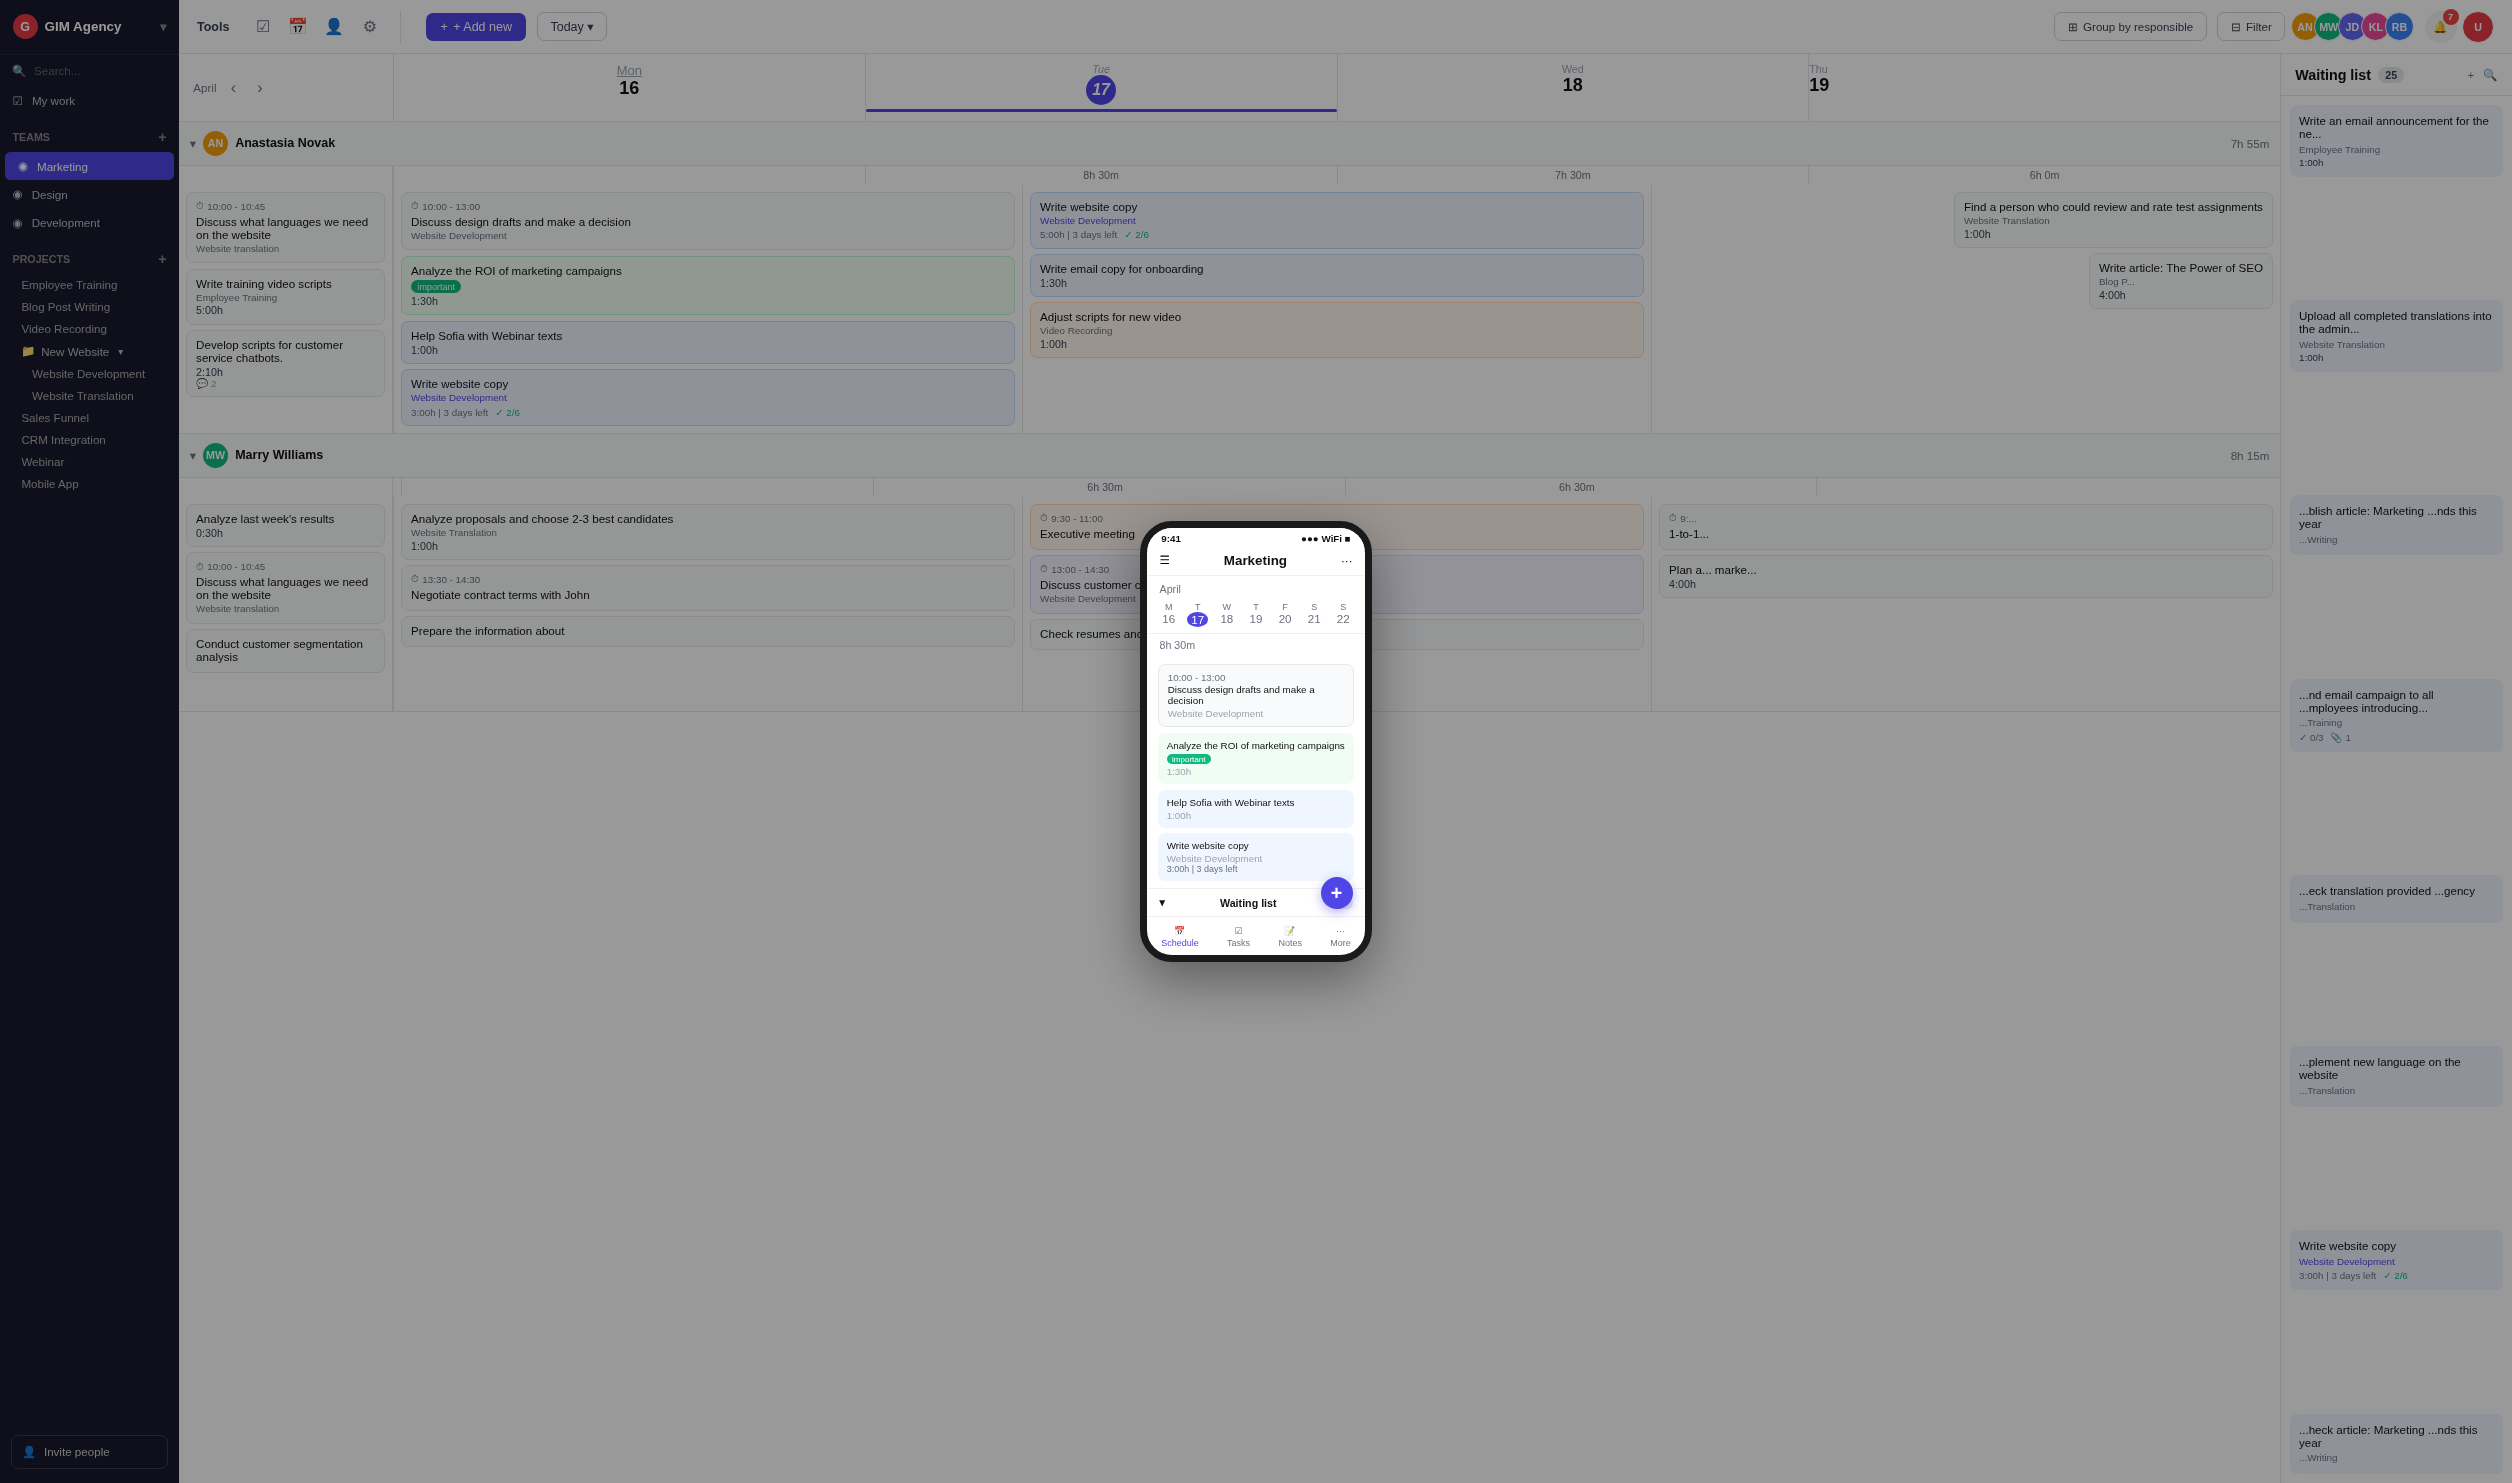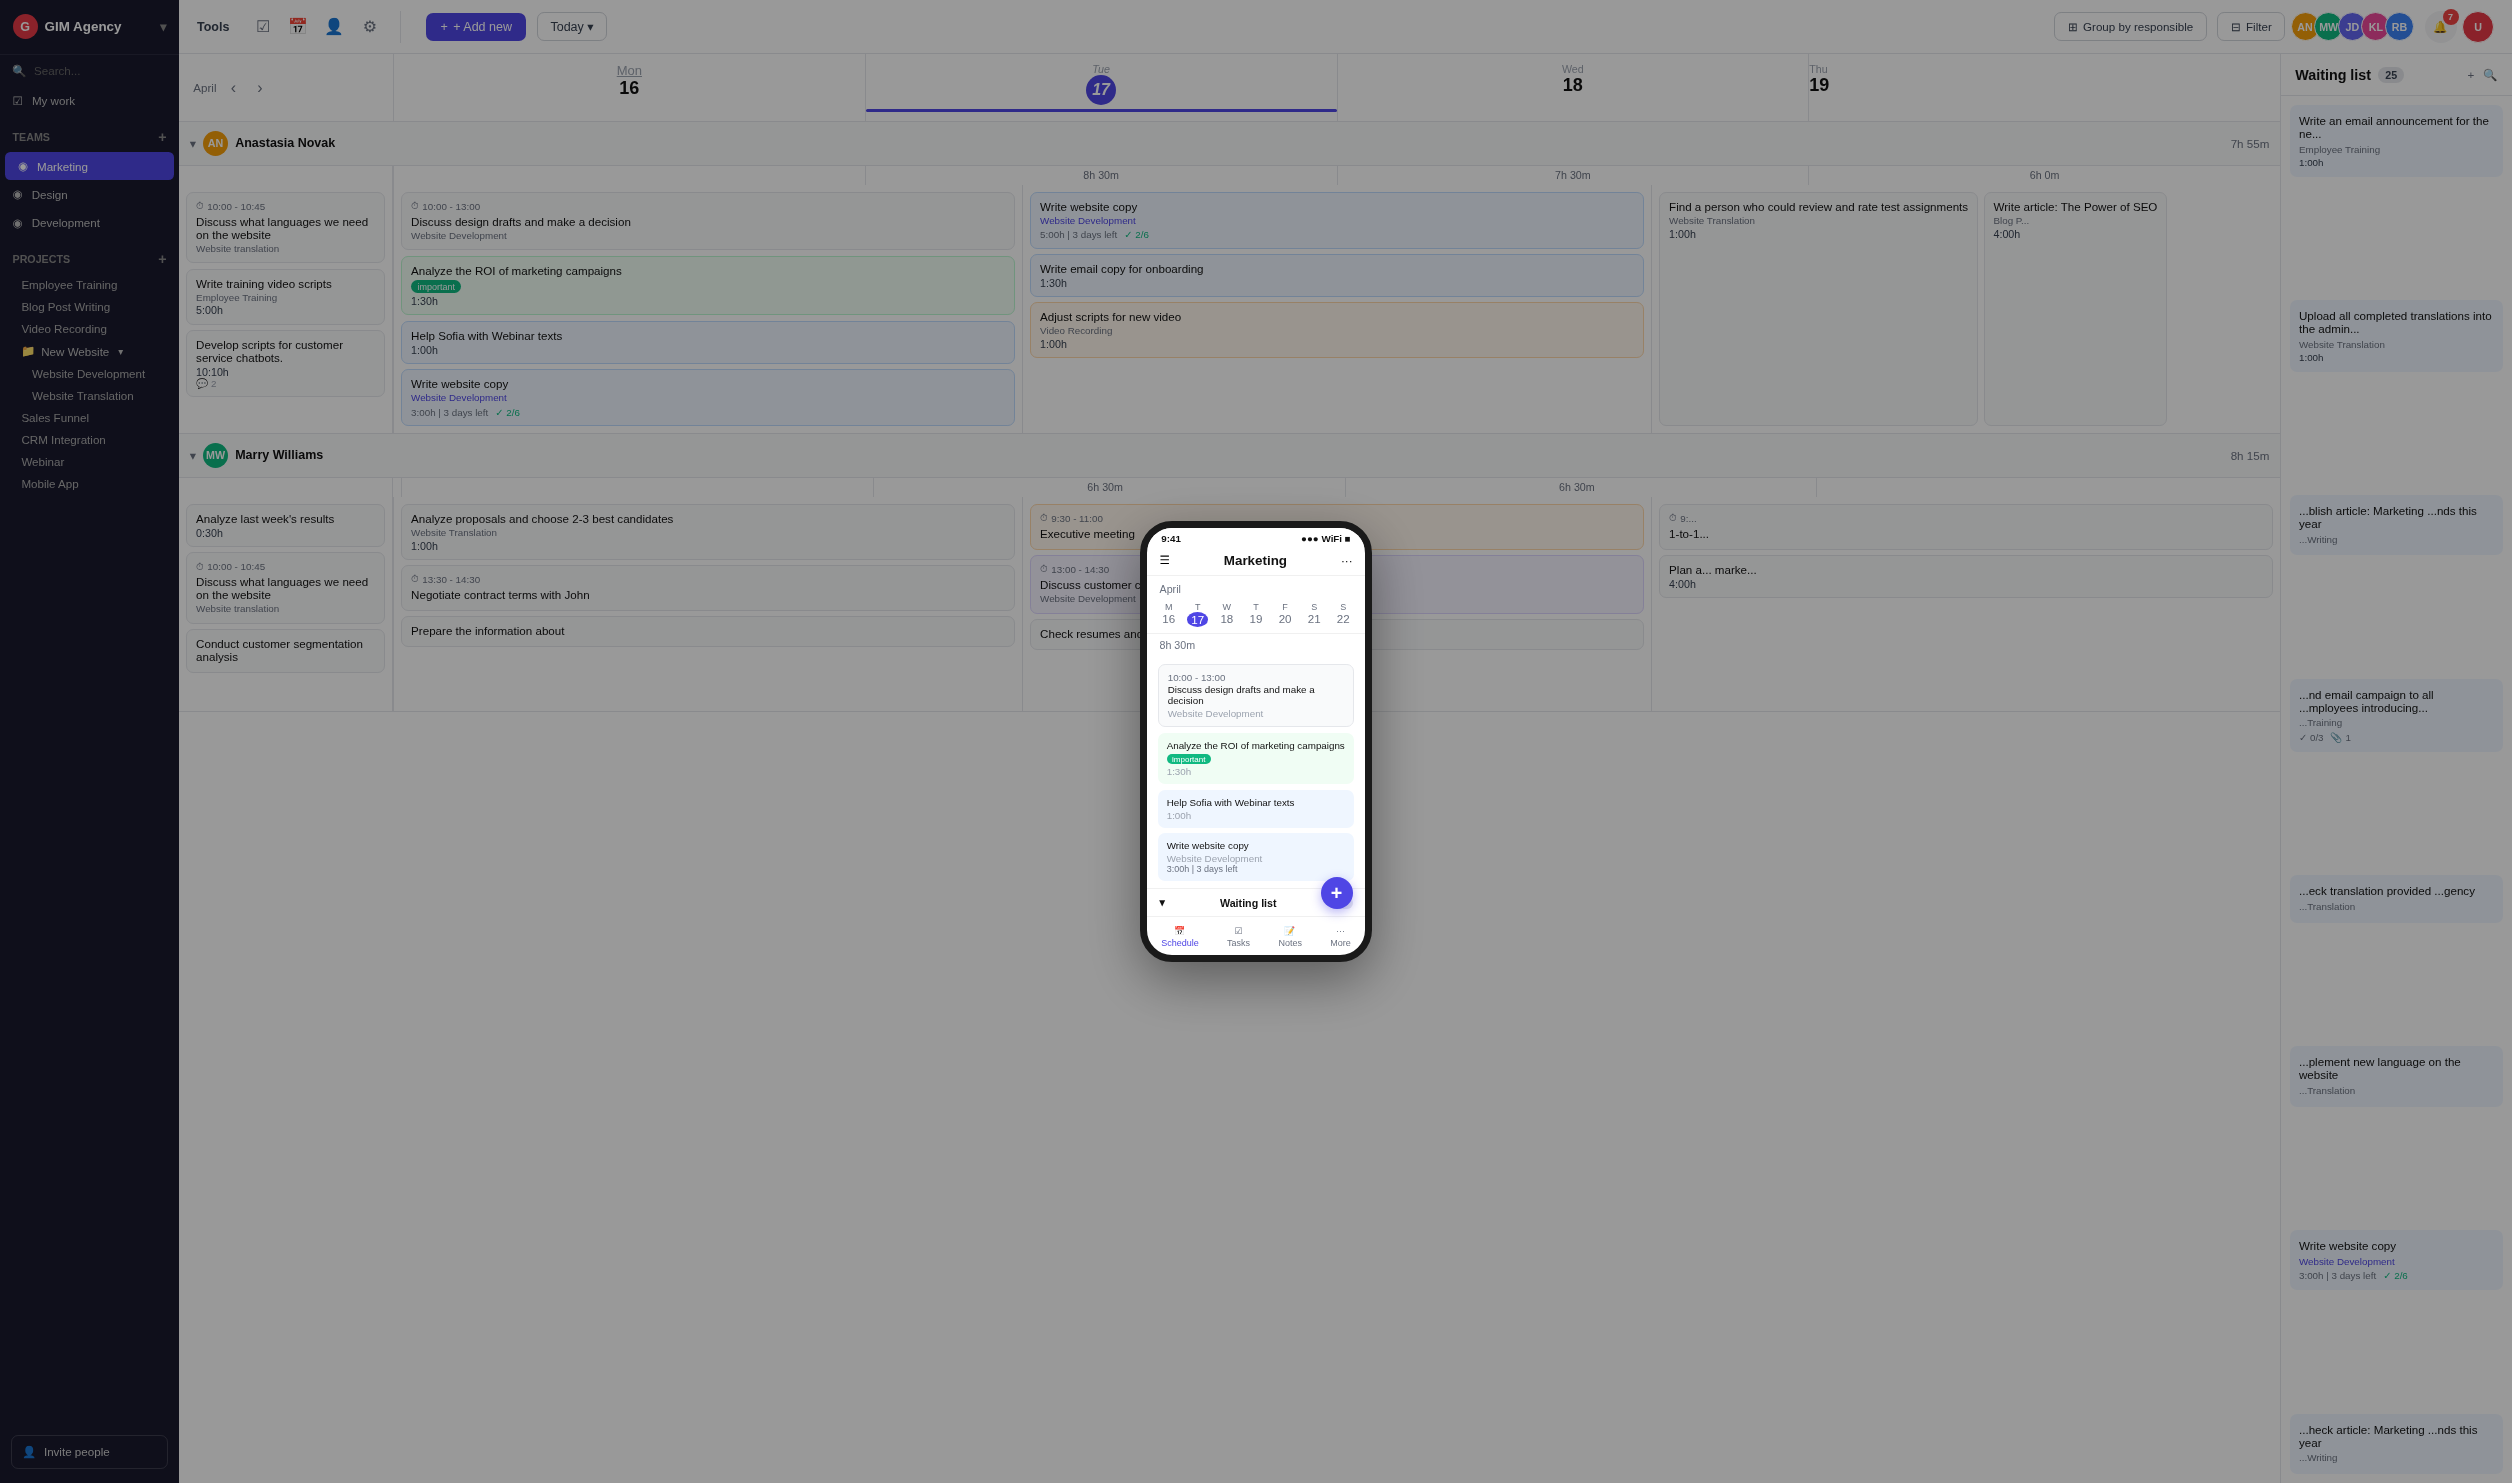--- a/index.html
+++ b/index.html
@@ -292,21 +292,21 @@
               <div class="task-title">Discuss what languages we need on the website</div>
               <div class="task-project">Website translation</div>
             </div>
             <div class="task-card plain">
               <div class="task-title">Write training video scripts</div>
               <div class="task-project">Employee Training</div>
               <div class="task-hours">5:00h</div>
             </div>
             <div class="task-card plain">
               <div class="task-title">Develop scripts for customer service chatbots.</div>
-              <div class="task-hours">10:10h</div>
+              <div class="task-hours">2:10h</div>
               <div class="task-comment"><span>💬</span> 2</div>
             </div>
           </div>
 
           <div style="flex:1; border-left:0.9px solid #e5e7eb; padding:7.1px; display:flex; flex-direction:column; gap:5.4px; min-height:214px;">
             <div class="task-card plain">
               <div class="task-time"><span>⏱</span> 10:00 - 13:00</div>
               <div class="task-title">Discuss design drafts and make a decision</div>
               <div class="task-project">Website Development</div>
             </div>
@@ -342,21 +342,21 @@
               <div class="task-title">Write email copy for onboarding</div>
               <div class="task-hours">1:30h</div>
             </div>
             <div class="task-card orange">
               <div class="task-title">Adjust scripts for new video</div>
               <div class="task-project">Video Recording</div>
               <div class="task-hours">1:00h</div>
             </div>
           </div>
 
-          <div style="flex:1; border-left:0.9px solid #e5e7eb; padding:7.1px; display:flex; gap:5.4px; min-height:214px;">
+          <div style="flex:1; border-left:0.9px solid #e5e7eb; padding:7.1px; display:flex; flex-direction:column; gap:5.4px; min-height:214px;align-items:flex-end;">
             <div class="task-card plain">
               <div class="task-title">Find a person who could review and rate test assignments</div>
               <div class="task-project">Website Translation</div>
               <div class="task-hours">1:00h</div>
             </div>
             <div class="task-card plain">
               <div class="task-title">Write article: The Power of SEO</div>
               <div class="task-project">Blog P...</div>
               <div class="task-hours">4:00h</div>
             </div>

